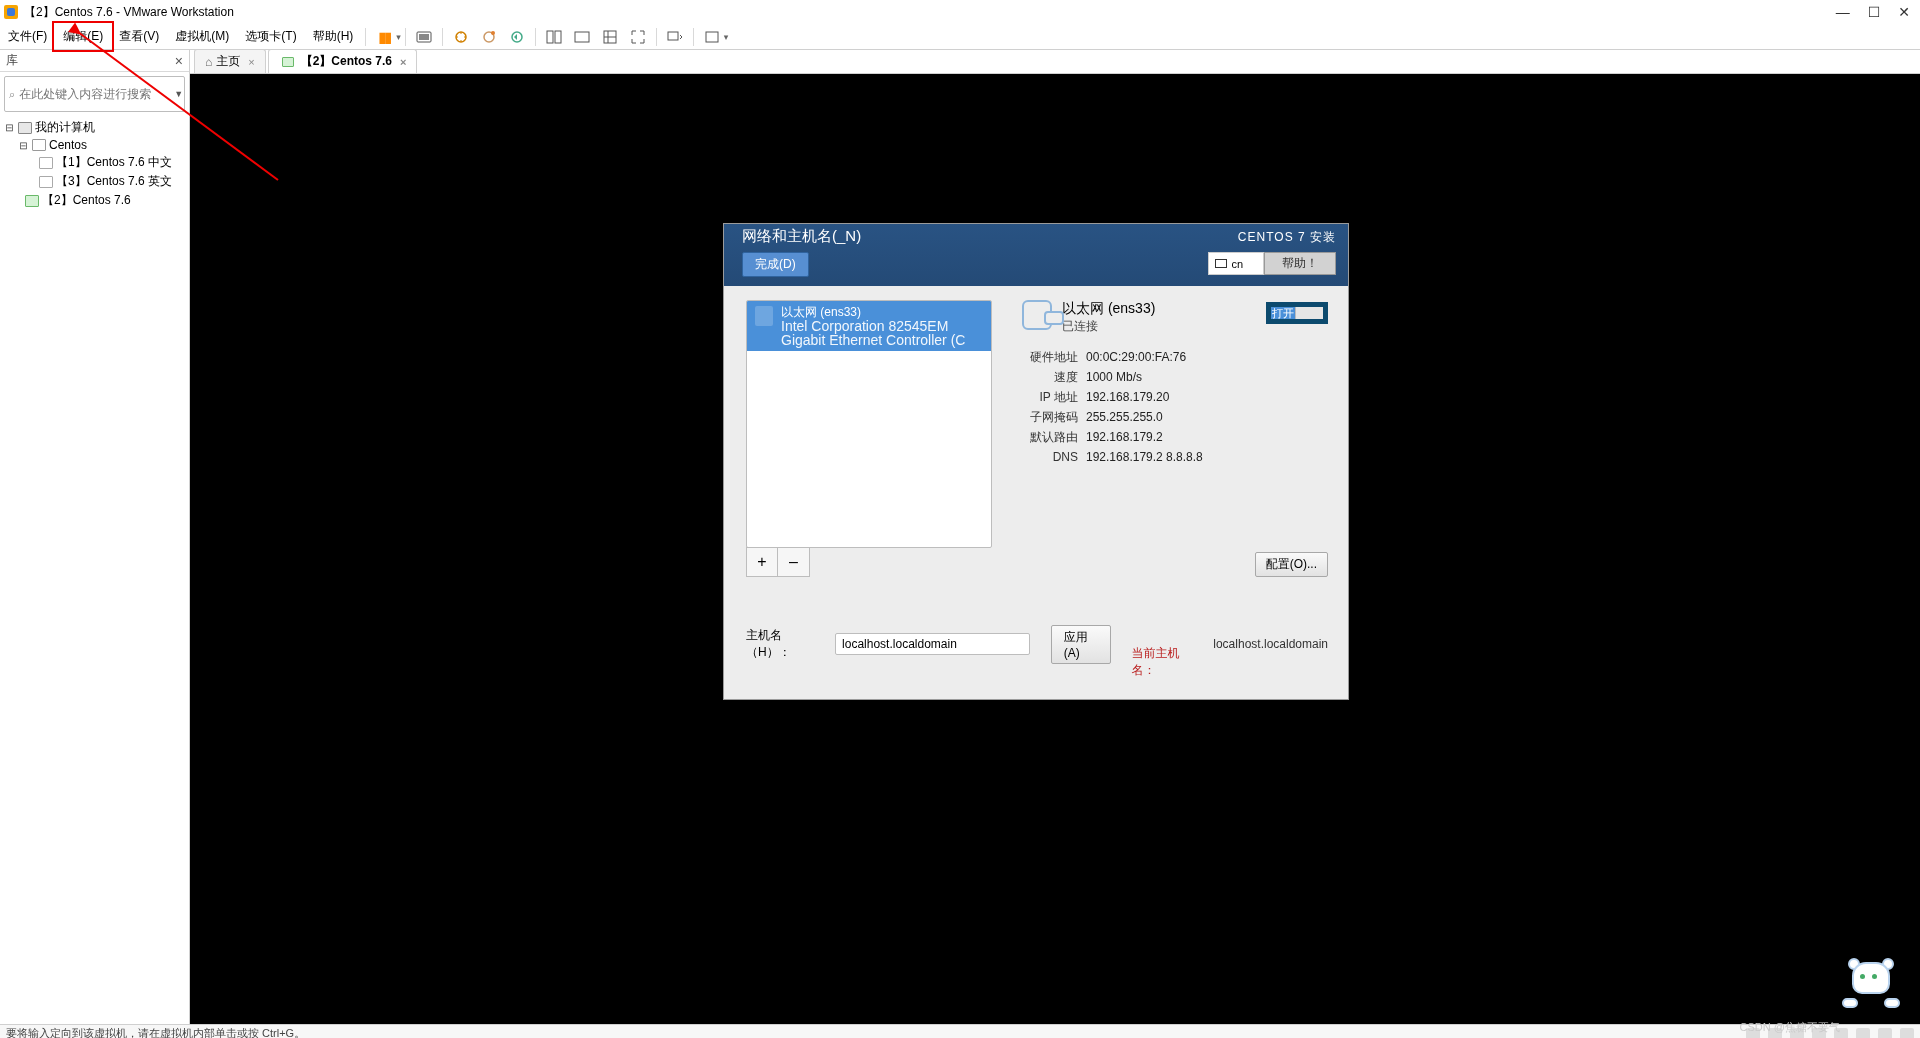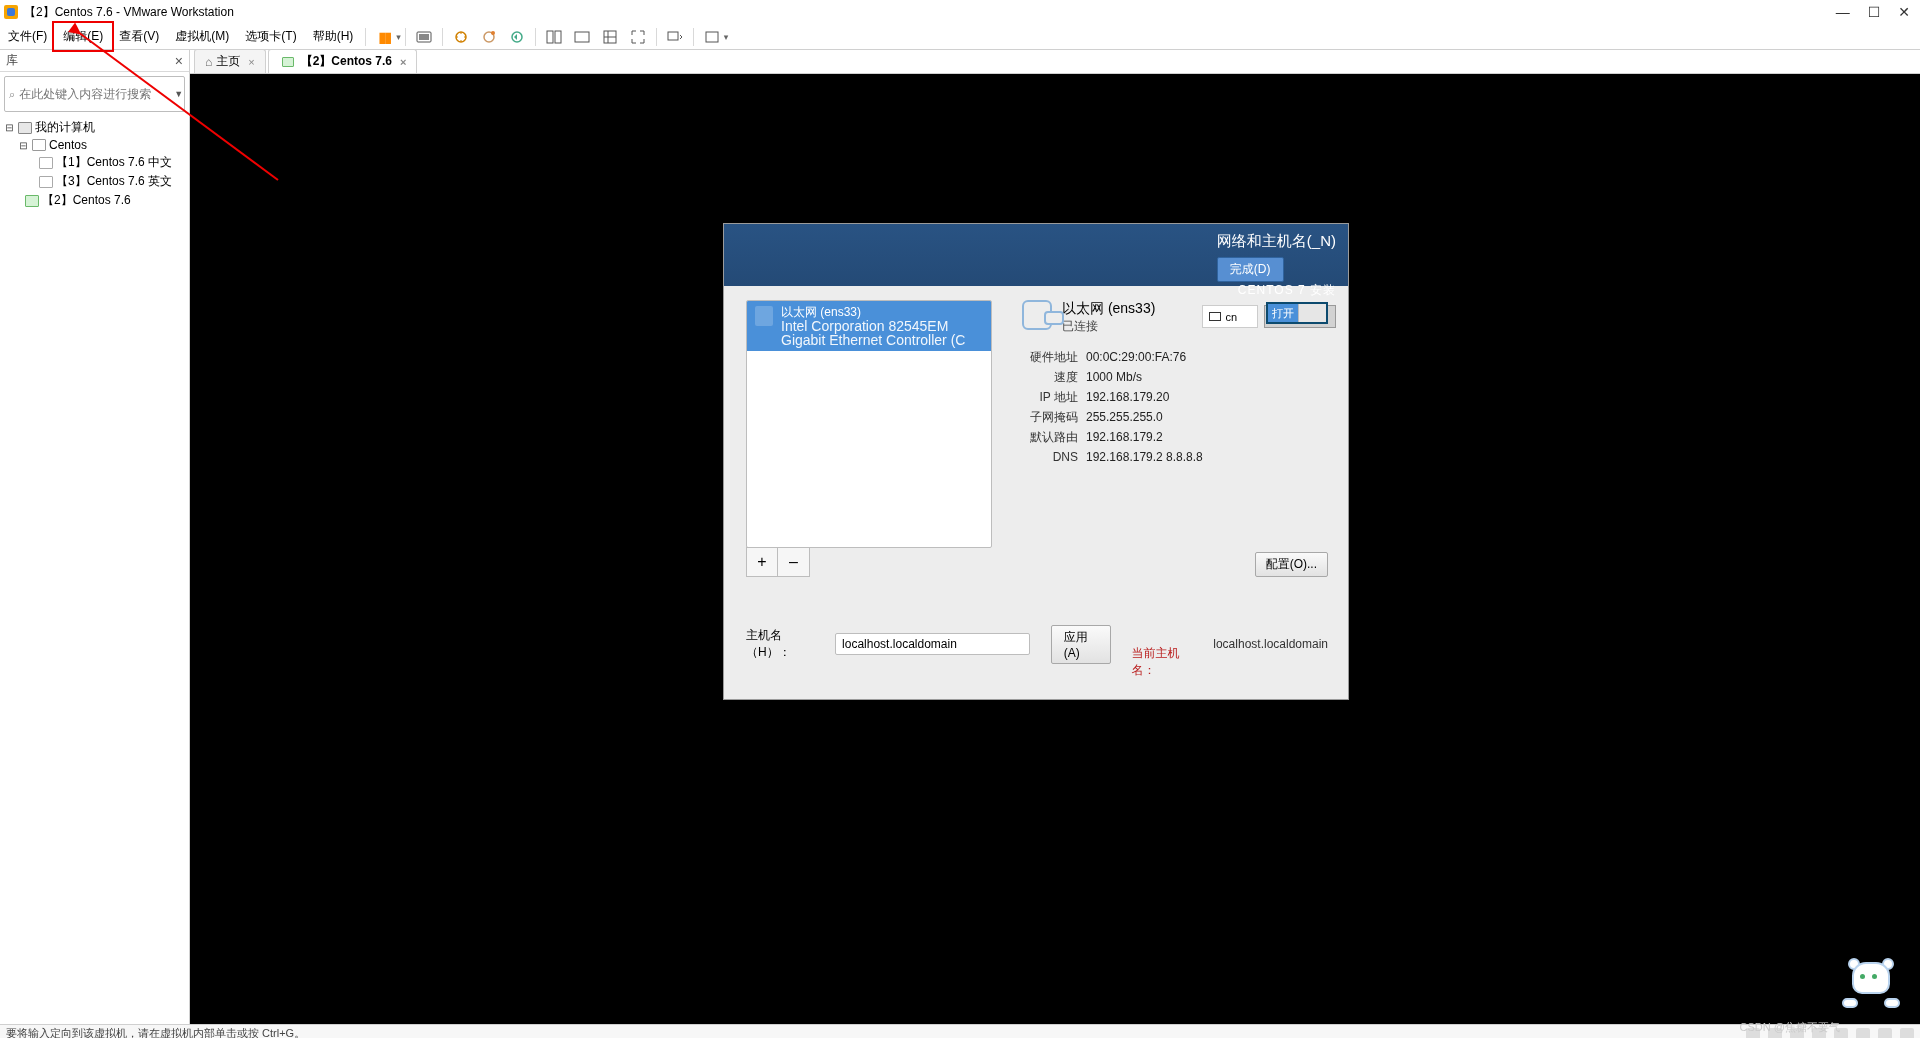--- a/index.html
+++ b/index.html
@@ -47,27 +47,27 @@
 .tabbar { height: 24px; background:#fff; border-bottom:1px solid #d0d0d0; display:flex; align-items:flex-end; font-size:12px; padding-left:4px;}
 .tab { display:flex; align-items:center; gap:4px; padding:3px 10px; border:1px solid #d0d0d0; border-bottom:none; margin-right:2px; background:#f4f4f4; border-radius:3px 3px 0 0;}
 .tab.active { background:#fff; font-weight:bold; }
 .tab .x { color:#888; margin-left:4px; font-size:11px;}
 .tab .home-ico { color:#666; }
 
 .guest { flex:1; background:#000; position:relative; }
 
 
 .centos { position:absolute; left:533px; top:149px; width:626px; background:#ededed; border:1px solid #9b9b9b; }
-.ct-top { height:62px; background:linear-gradient(#295383,#244a76); color:#fff; display:flex; align-items:flex-end; padding:8px 12px 14px 18px; position:relative;flex-direction:column; }
+.ct-top { height:62px; background:linear-gradient(#295383,#244a76); color:#fff; display:flex; align-items:center; padding:8px 12px 14px 18px; position:relative; }
 .ct-title-wrap { display:flex; flex-direction:column; gap:6px; }
 .ct-title { font-size:15px; }
 .ct-done { background:#578fd2; border:1px solid #2f639e; color:#fff; font-size:12px; padding:3px 12px; border-radius:2px; width:fit-content;}
 .ct-right { margin-left:auto; display:flex; flex-direction:column; align-items:flex-end; gap:6px; }
 .ct-install { font-size:12px; letter-spacing:1px; }
-.ct-lang-row { display:flex; gap:6px; }
+.ct-lang-row { display:flex; }
 .ct-lang { background:#fff; color:#000; font-size:11px; padding:2px 20px 2px 6px; border:1px solid #ccc; display:flex; align-items:center; gap:4px;}
 .ct-kbd-ico { width:12px; height:9px; border:1px solid #333; display:inline-block;}
 .ct-help { background:#d2d2d2; border:1px solid #999; color:#333; font-size:12px; padding:2px 10px; width:72px; text-align:center;}
 
 .ct-body { padding:14px 20px 20px 22px; background:#ededed; }
 .ct-row1 { display:flex; gap:30px; }
 .nic-list { width:246px; }
 .nic-box { border:1px solid #bdbdbd; background:#fff; height:248px; border-radius:2px; overflow:hidden;}
 .nic-item { background:#4a90d9; color:#fff; padding:4px 8px; font-size:12px; display:flex; gap:8px; align-items:flex-start;}
 .nic-item .nic-icon { width:18px; height:20px; background:rgba(255,255,255,.2); border-radius:2px; margin-top:1px; flex-shrink:0;}
@@ -76,21 +76,21 @@
 .nic-buttons { display:flex; margin-top:-1px;}
 .nic-buttons button { width:32px; height:30px; background:#f6f6f6; border:1px solid #bdbdbd; font-size:16px; }
 .nic-buttons button + button { border-left: none; }
 
 .nic-details { flex:1; font-size:12px; position:relative;}
 .nic-head { display:flex; align-items:flex-start; gap:10px;}
 .nic-head-icon { width:30px; height:30px; border:2px solid #8fb6dc; border-radius:6px; position:relative;}
 .nic-head-icon::after { content:""; position:absolute; width:16px; height:10px; border:2px solid #8fb6dc; border-radius:4px; left:20px; top:9px; background:#ededed;}
 .nic-head-txt .t1{ font-size:14px;}
 .nic-head-txt .t2{ font-size:12px; color:#444;}
-.toggle { position:absolute; right:0; top:2px; width:62px; height:22px; background:#fff; border:2px solid #0c4a6e; display:flex;}
+.toggle { position:absolute; right:0; top:2px; width:62px; height:22px; background:#fff; border:5px solid #0c4a6e; display:flex;}
 .toggle .on { flex:1; background:#4a90d9; color:#fff; font-size:11px; display:flex; align-items:center; justify-content:center;}
 .toggle .knob { width:28px; background:#e6e6e6; border-left:1px solid #bbb;}
 .kv { margin-top:12px; }
 .kv-row { display:flex; line-height:20px; }
 .kv-row .k { width:56px; text-align:right; color:#333; margin-right:8px;}
 .kv-row .v { color:#222; }
 .cfg-btn { position:absolute; right:0; bottom:0; background:linear-gradient(#fafafa,#e2e2e2); border:1px solid #a8a8a8; padding:3px 10px; font-size:12px; border-radius:2px;}
 
 .host-row { display:flex; align-items:center; margin-top:32px; font-size:12px; gap:21px;}
 .host-row input { border:1px solid #bdbdbd; padding:3px 6px; width:228px; font-size:12px; border-radius:2px;}

